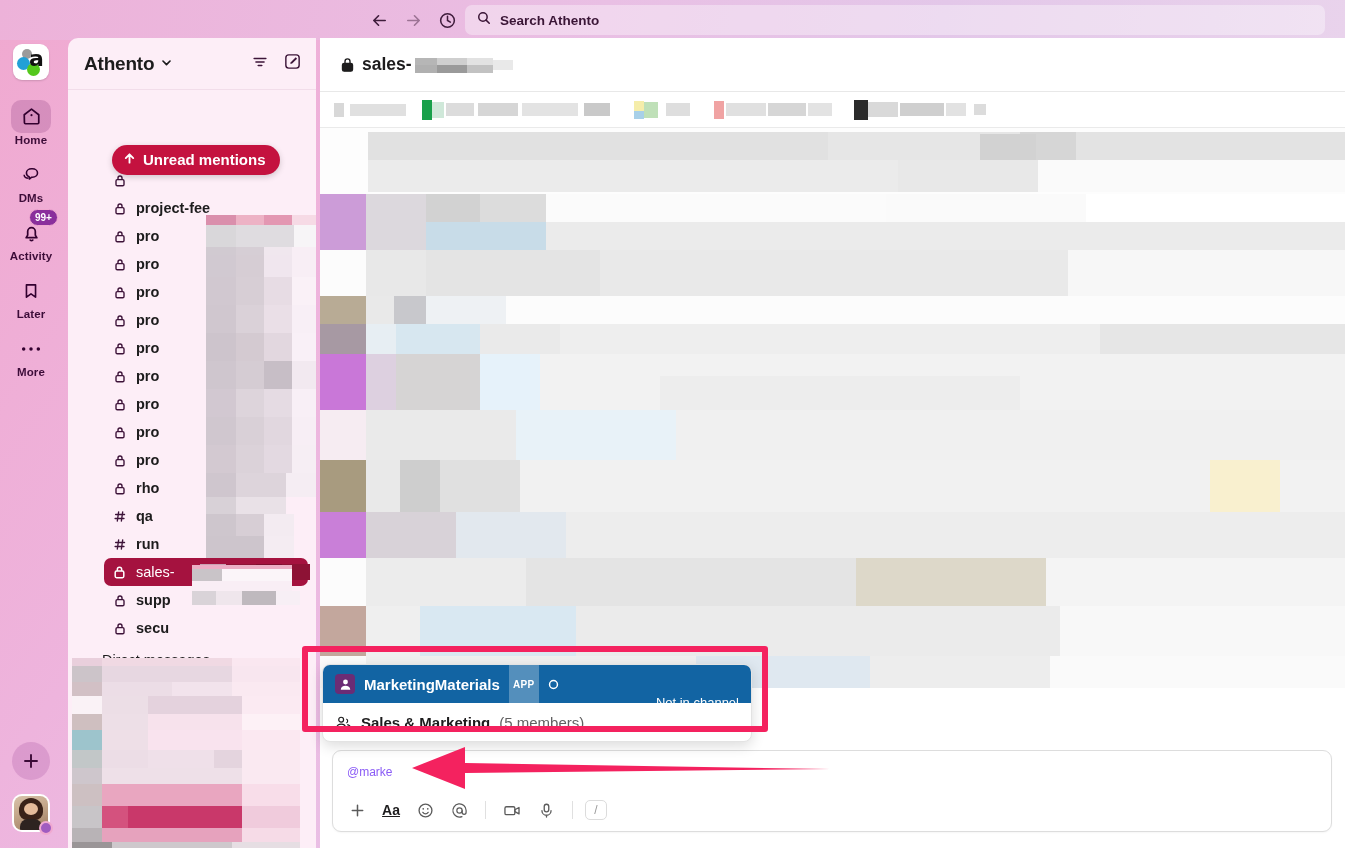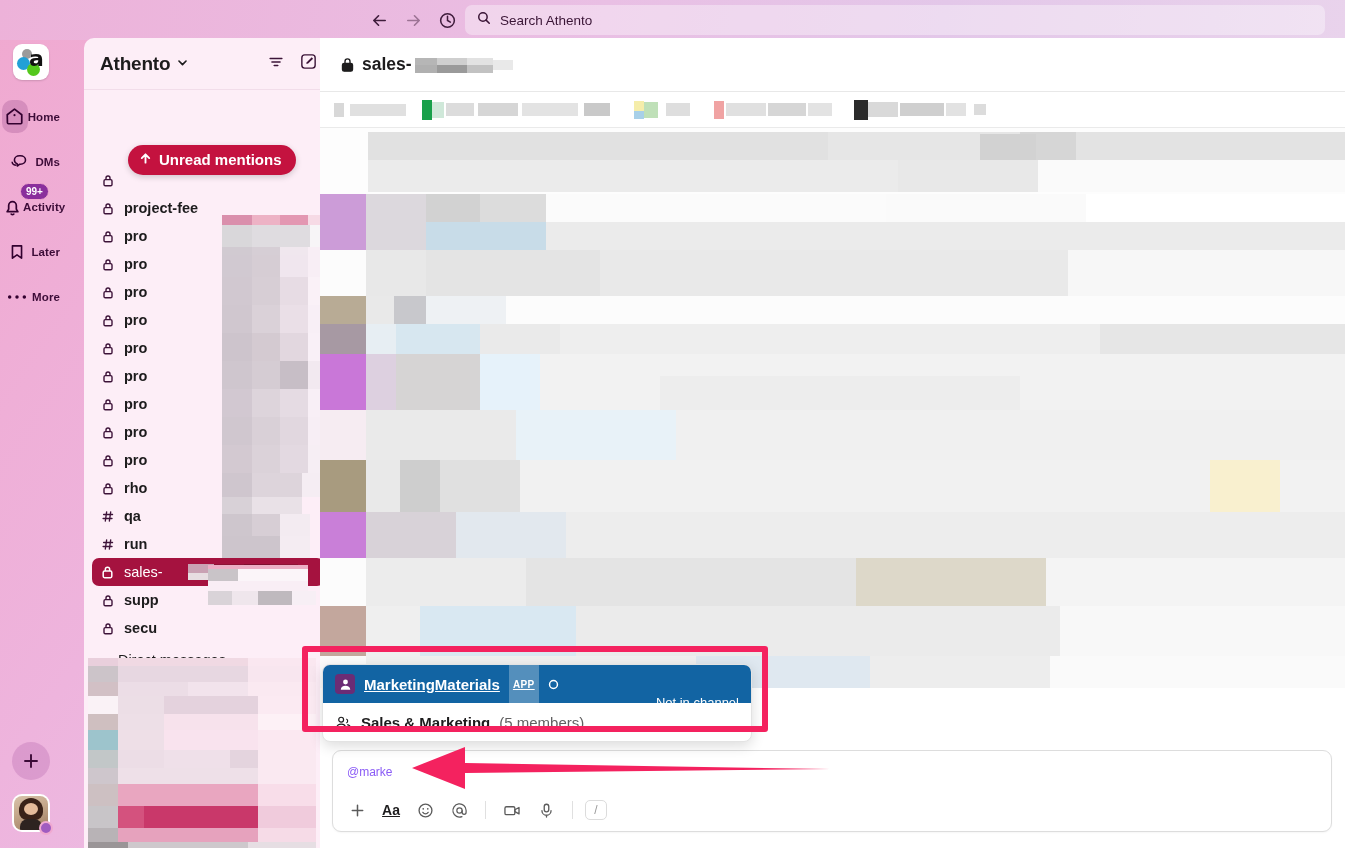--- a/index.html
+++ b/index.html
@@ -30,20 +30,21 @@
     color: #3f1c3b;
   }
   .nav-btn.dim { color: #9c7394; }
   .searchbar {
     position: absolute; left: 465px; top: 5px;
     width: 860px; height: 30px;
     background: rgba(255,255,255,0.36);
     border-radius: 7px;
     display: flex; align-items: center; padding: 0 12px; gap: 9px;
     color: #3a1536;
+    font-weight: bold;
   }
   .searchbar .sb-text { font-size: 13.5px; color: #3a1536; }
 
   
   .rail {
     position: absolute; left: 0; top: 40px; width: 62px; height: 808px;
     display: flex; flex-direction: column; align-items: center;
     padding-top: 4px;
   }
   .logo {
@@ -51,21 +52,21 @@
     position: relative; margin-top: 0px;
     box-shadow: 0 1px 2px rgba(0,0,0,.15);
     overflow: hidden;
   }
   .logo .c1 { position: absolute; width: 10px; height: 10px; border-radius: 50%; background: #9b9b9b; left: 9px; top: 5px; }
   .logo .c2 { position: absolute; width: 13px; height: 13px; border-radius: 50%; background: #22a0d6; left: 4px; top: 13px; }
   .logo .c3 { position: absolute; width: 13px; height: 13px; border-radius: 50%; background: #54c81c; left: 14px; top: 19px; }
   .logo .letter { position: absolute; left: 16px; top: 2px; font-size: 22px; font-weight: 700; color: #111; line-height: 26px; font-family: "DejaVu Sans", sans-serif; }
 
   .rail-items { margin-top: 20px; display: flex; flex-direction: column; align-items: center; gap: 12px; }
-  .rail-item { display: flex; flex-direction: row; align-items: center; width: 58px; }
+  .rail-item { display: flex; flex-direction: column; align-items: center; width: 58px; }
   .rail-icon-wrap {
     width: 40px; height: 33px; border-radius: 10px;
     display: flex; align-items: center; justify-content: center;
     color: #32002f; position: relative;
   }
   .rail-item.active .rail-icon-wrap { background: rgba(121,40,116,0.22); }
   .rail-label { font-size: 11.5px; font-weight: 700; color: #3c0c38; margin-top: 1px; letter-spacing: .1px; }
   .badge {
     position: absolute; top: -7px; left: 18px;
     background: #8a2f9c; color: #fff; font-size: 10px; font-weight: 700;
@@ -89,21 +90,21 @@
   .avatar-img .hair2 { position: absolute; left: 10px; top: 7px; width: 14px; height: 12px; border-radius: 50%; background: #e6bc9b; }
   .avatar-img .body { position: absolute; left: 6px; top: 23px; width: 22px; height: 12px; border-radius: 8px 8px 0 0; background: #2d2320; }
   .status-dot {
     position: absolute; right: -3px; bottom: -3px;
     width: 14px; height: 14px; border-radius: 50%;
     background: #a05cc0; border: 2px solid #f0a9d0;
   }
 
   
   .sidebar {
-    position: absolute; left: 84px; top: 38px;
+    position: absolute; left: 68px; top: 38px;
     width: 248px; height: 810px;
     background: #fdeef7;
     border-radius: 10px 0 0 0;
     overflow: hidden;
   }
   .sb-header {
     height: 52px; display: flex; align-items: center; padding: 0 14px 0 16px;
     border-bottom: 1px solid #f2ddea;
   }
   .ws-name { font-size: 19px; font-weight: 700; color: #1d1c1d; letter-spacing: -.2px; }
@@ -112,21 +113,21 @@
 
   .sb-scroll { position: relative; height: 758px; overflow: hidden; }
   .unread-pill {
     position: absolute; left: 44px; top: 55px; z-index: 20;
     background: #c4123f; color: #fff;
     border-radius: 20px; padding: 6px 14px 7px 11px;
     font-size: 15px; font-weight: 700;
     display: flex; align-items: center; gap: 7px;
     box-shadow: 0 2px 6px rgba(0,0,0,.18);
   }
-  .chan-list { padding-top: 48px; }
+  .chan-list { padding-top: 48px; padding-left: 28px; }
   .chan {
     height: 28px; display: flex; align-items: center; gap: 9px;
     padding: 0 10px 0 16px; position: relative;
     font-size: 14.5px; color: #1d1c1d;
   }
   .chan .ico { width: 15px; display: flex; justify-content: center; color: #3d1339; flex: 0 0 15px; }
   .chan .nm { font-weight: 700; white-space: nowrap; }
   .chan.selected {
     background: #a5123f; color: #fff; border-radius: 7px;
     margin: 0 8px 0 8px; padding-left: 8px;
@@ -173,21 +174,21 @@
   
   .ac-popup {
     position: absolute; left: 322px; top: 664px; width: 430px;
     background: #fff; border: 1px solid #e3e3e3; border-radius: 8px;
     box-shadow: 0 4px 14px rgba(0,0,0,.14); overflow: hidden; z-index: 40;
   }
   .ac-row {
     display: flex; align-items: center; gap: 9px; padding: 7px 12px; height: 38px;
     font-size: 15px; color: #1d1c1d;
   }
-  .ac-row.sel { background: #1264a3; color: #fff; text-decoration: underline; }
+  .ac-row.sel { background: #1264a3; color: #fff; }
   .ac-avatar {
     width: 20px; height: 20px; border-radius: 4px; background: #6b2c75;
     display: flex; align-items: center; justify-content: center; color: #fff; flex: 0 0 20px;
   }
   .ac-name { font-weight: 700; }
   .app-badge {
     font-size: 10px; font-weight: 700; letter-spacing: .4px;
     background: rgba(255,255,255,.28); color: #fff;
     border-radius: 3px; padding: 17px 4px;
   }

